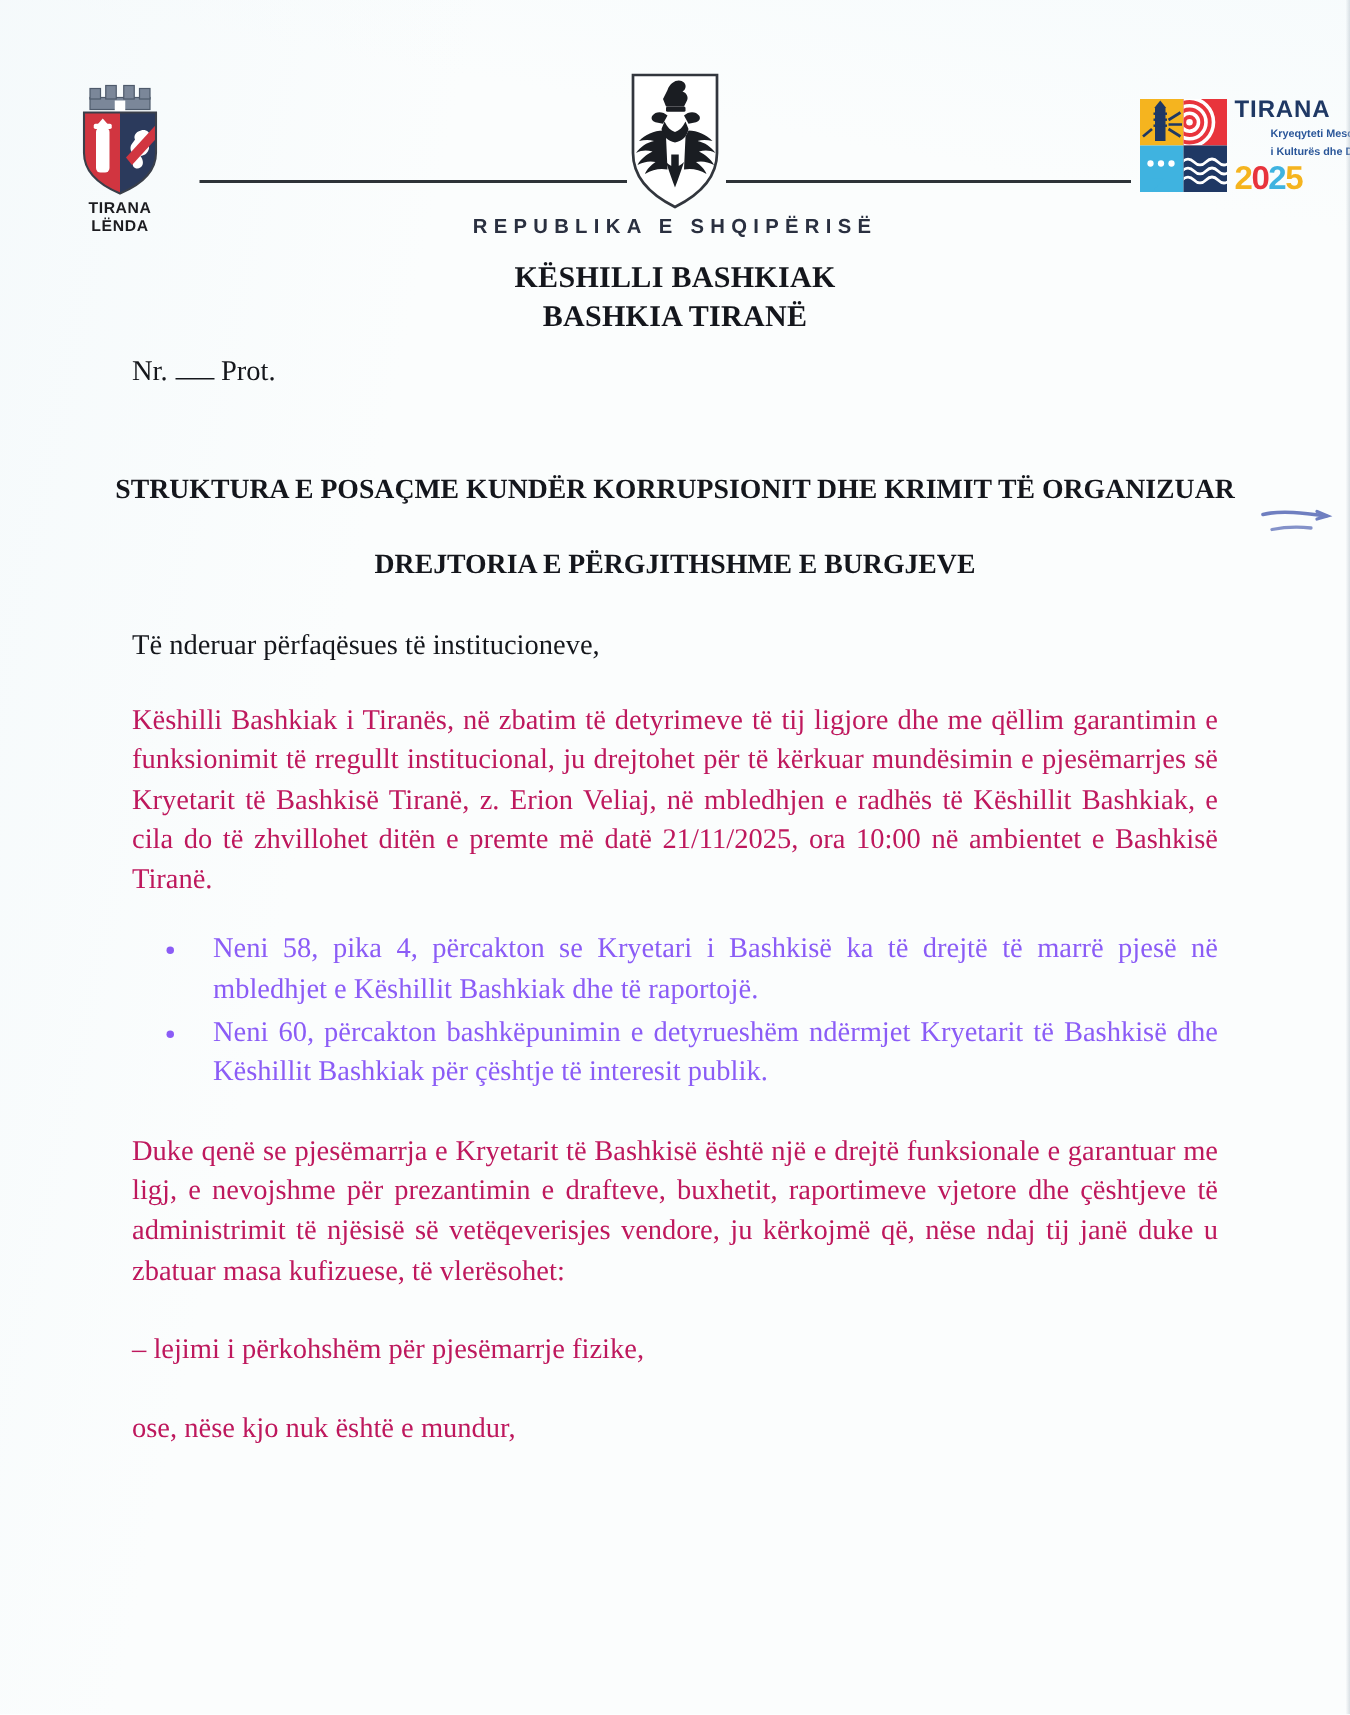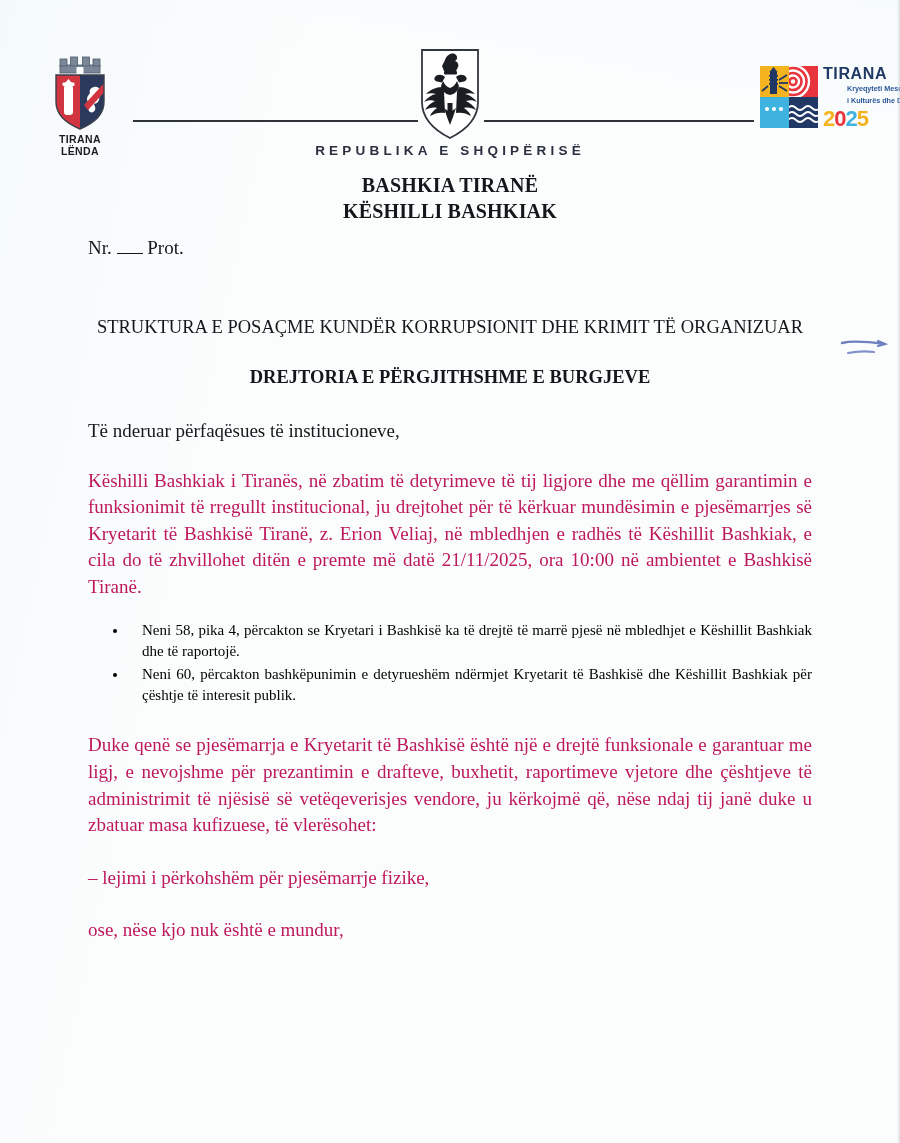--- a/index.html
+++ b/index.html
@@ -180,21 +180,21 @@
     font-size: 19px;
     line-height: 1.40;
     color: #15171c;
     text-align: justify;
   }
   .lenda b { font-weight: bold; }
 
   .addressee {
     margin: 52px 0 0 0;
     text-align: center;
-    font-weight: normal;
+    font-weight: bold;
     font-size: 18.5px;
     line-height: 1.38;
     color: #14161c;
     padding: 0 56px;
   }
   .addressee-2 {
     margin-top: 26px;
     text-align: center;
     font-weight: bold;
     font-size: 18.5px;
@@ -211,23 +211,23 @@
     font-size: 19px;
     line-height: 1.40;
     color: #be185d;
     text-align: justify;
   }
   .para.short { text-align: left; }
 
   ul.bullets {
     margin: 20px 88px 0 88px;
     padding-left: 40px;
-    font-size: 15px;
+    font-size: 19px;
     line-height: 1.40;
-    color: #000000;
+    color: #8b5cf6;
   }
   ul.bullets li {
     text-align: justify;
     margin-bottom: 2px;
     padding-left: 14px;
   }
 
   .ink-mark {
     position: absolute;
     left: 838px;
@@ -308,22 +308,22 @@
           </g>
         </svg>
       </div>
 
       <div class="rule-left"></div>
       <div class="rule-right"></div>
 
       <div class="republika">REPUBLIKA E SHQIPËRISË</div>
 
       <div class="org-titles">
+        <div>KËSHILLI BASHKIAK</div>
         <div>BASHKIA TIRANË</div>
-        <div>KËSHILLI BASHKIAK</div>
       </div>
 
       <div class="logo-right">
         <div class="tirana-grid">
           <div class="tg-cell tg-yellow">
             <svg viewBox="0 0 29 31" width="29" height="31" aria-hidden="true">
               <g fill="#1f3864">
                 <rect x="10" y="6" width="7" height="22"></rect>
                 <polygon points="13.5,1 17.5,6 9.5,6"></polygon>
                 <rect x="9" y="9" width="9" height="1.6"></rect>

